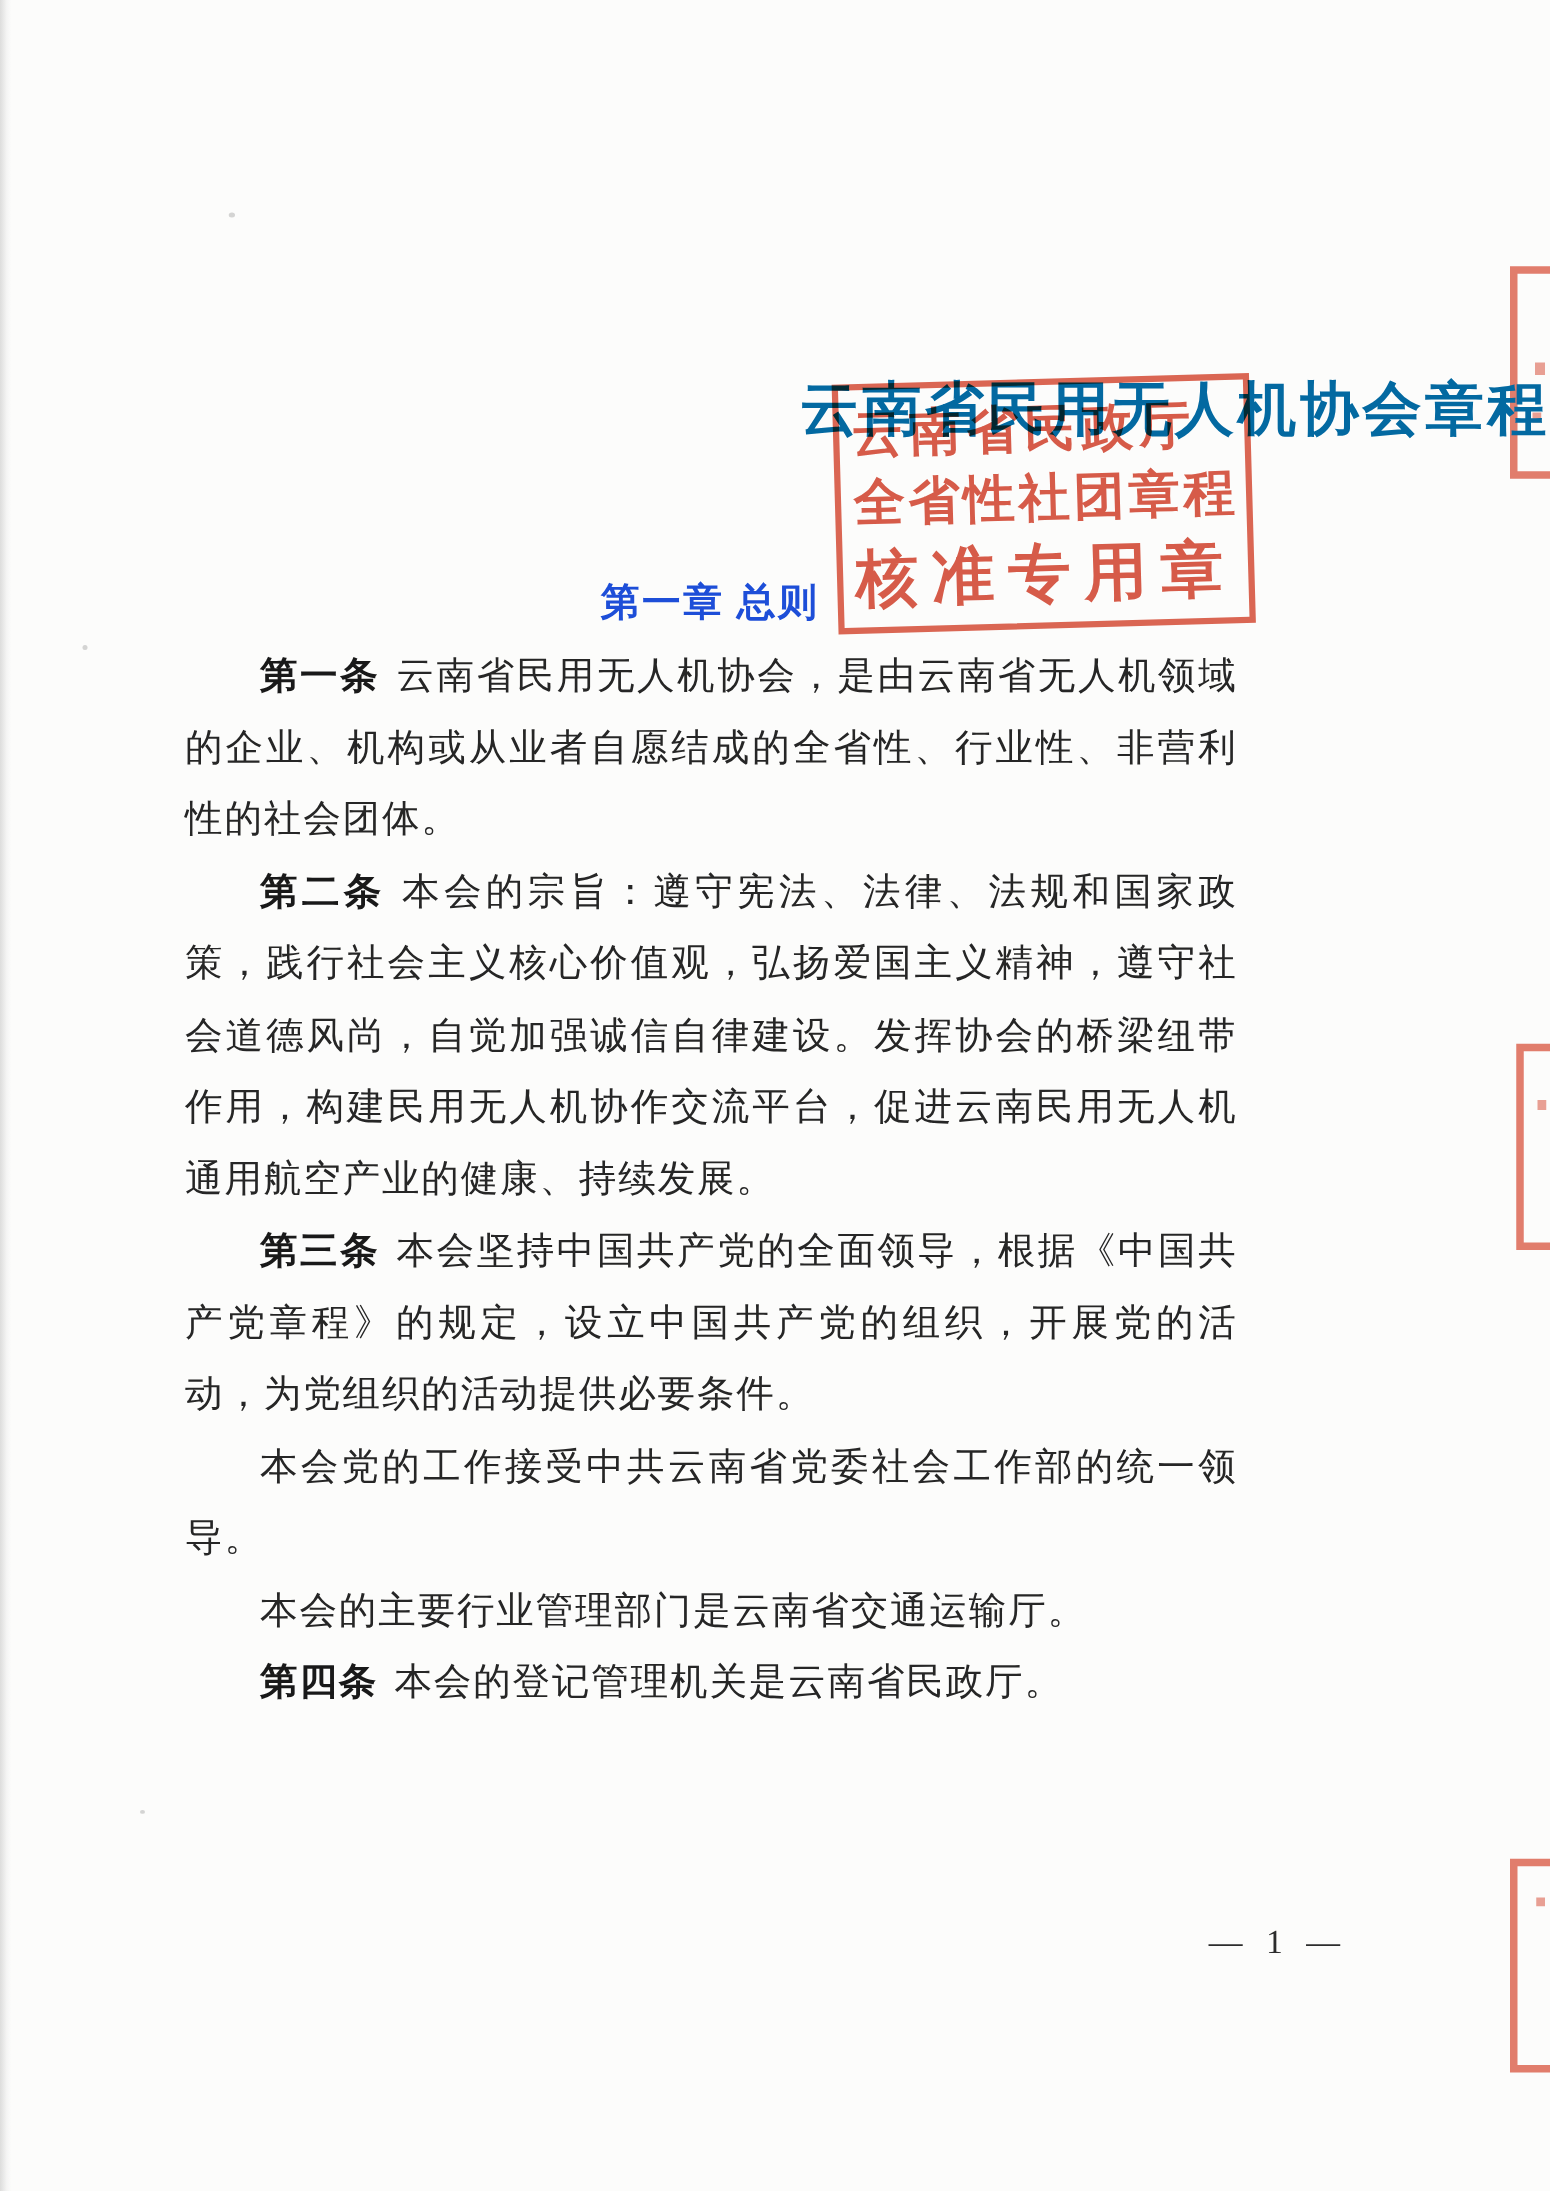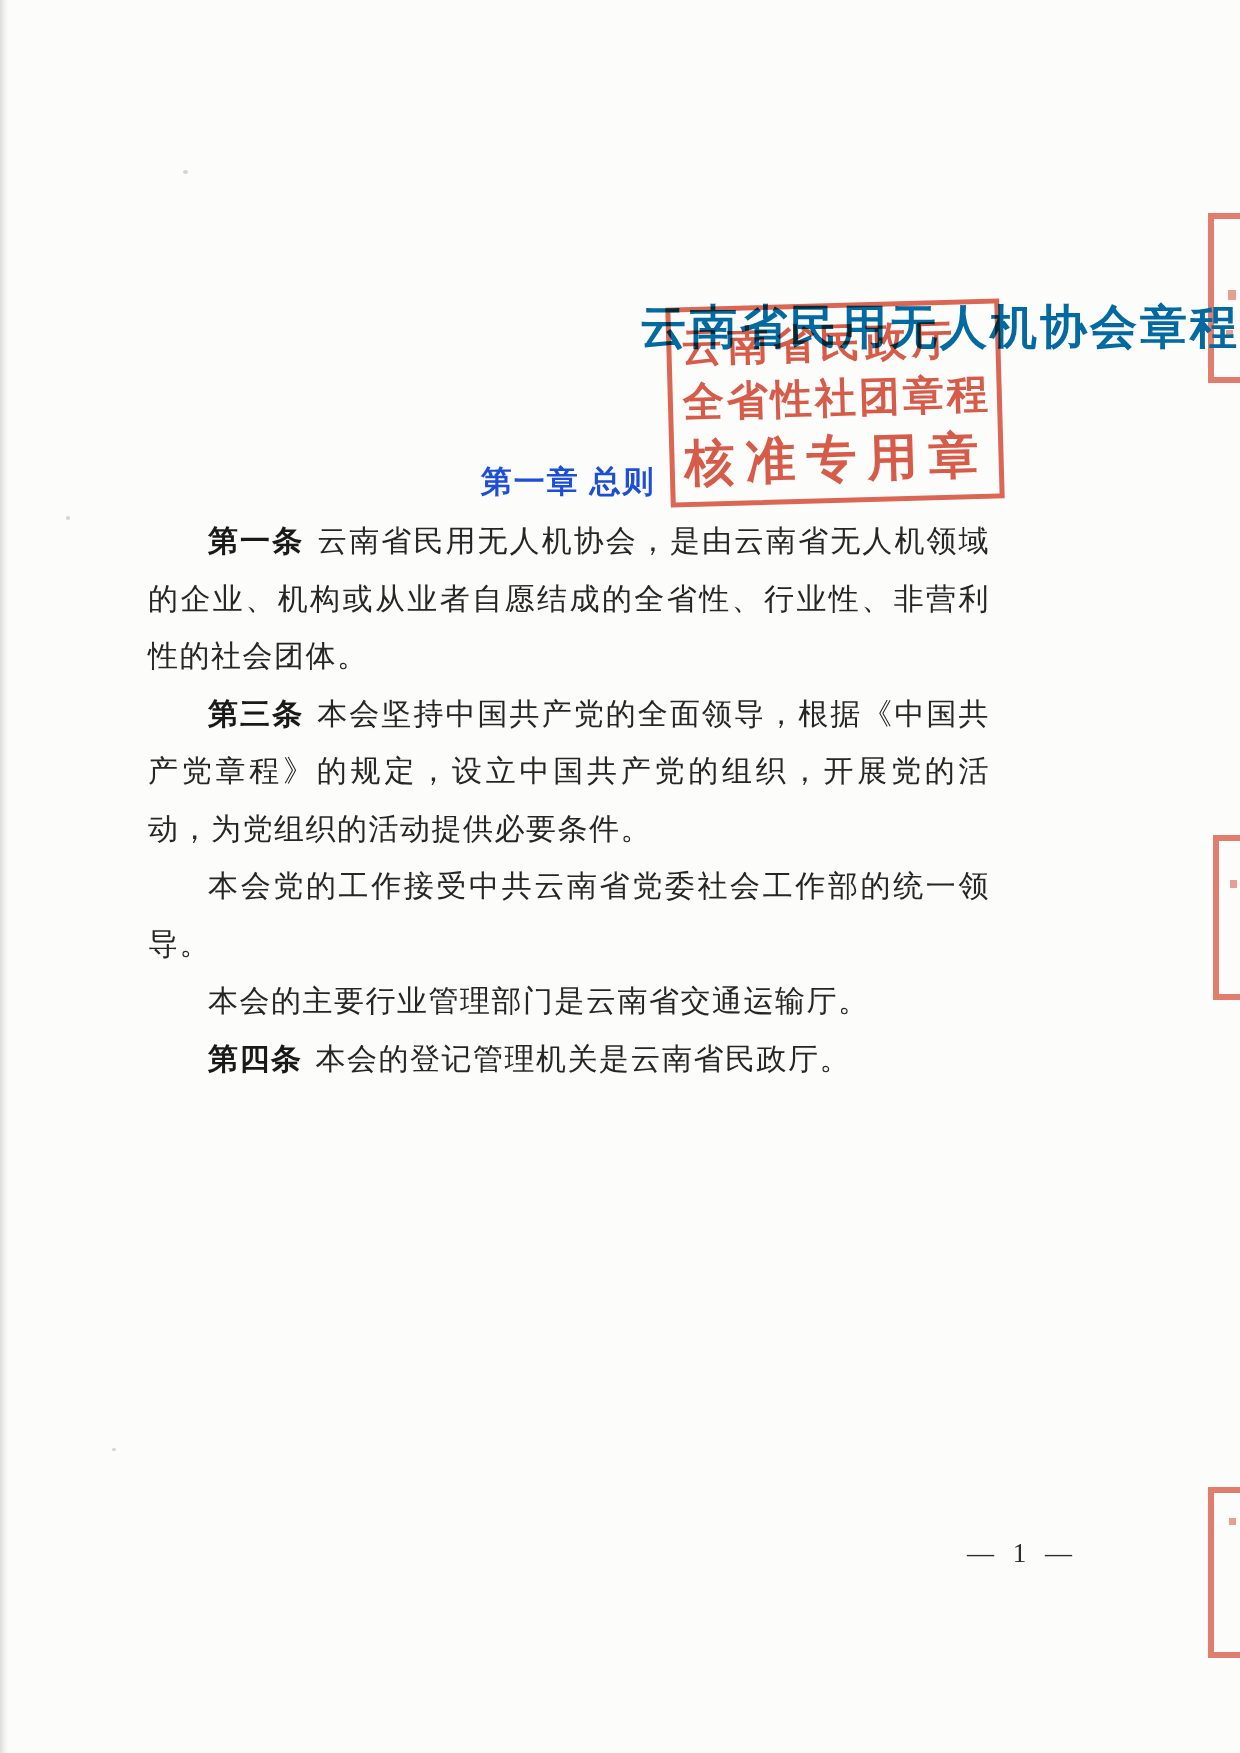--- a/index.html
+++ b/index.html
@@ -145,20 +145,23 @@
     <div class="stamp-line3">核准专用章</div>
   </div>
 
   <div class="chapter-heading">第一章 总则</div>
 
   <div class="body-text">
     <p>
       <span class="article-label">第一条</span><span>云南省民用无人机协会，是由云南省无人机领域的企业、机构或从业者自愿结成的全省性、行业性、非营利性的社会团体。</span>
     </p>
     <p>
+      <span class="article-label">第二条</span><span>本会的宗旨：遵守宪法、法律、法规和国家政策，践行社会主义核心价值观，弘扬爱国主义精神，遵守社会道德风尚，自觉加强诚信自律建设。发挥协会的桥梁纽带作用，构建民用无人机协作交流平台，促进云南民用无人机通用航空产业的健康、持续发展。</span>
+    </p>
+    <p>
       <span class="article-label">第三条</span><span>本会坚持中国共产党的全面领导，根据《中国共产党章程》的规定，设立中国共产党的组织，开展党的活动，为党组织的活动提供必要条件。</span>
     </p>
     <p>
       <span class="article-label"></span><span>本会党的工作接受中共云南省党委社会工作部的统一领导。</span>
     </p>
     <p>
       <span class="article-label"></span><span>本会的主要行业管理部门是云南省交通运输厅。</span>
     </p>
     <p>
       <span class="article-label">第四条</span><span>本会的登记管理机关是云南省民政厅。</span>

